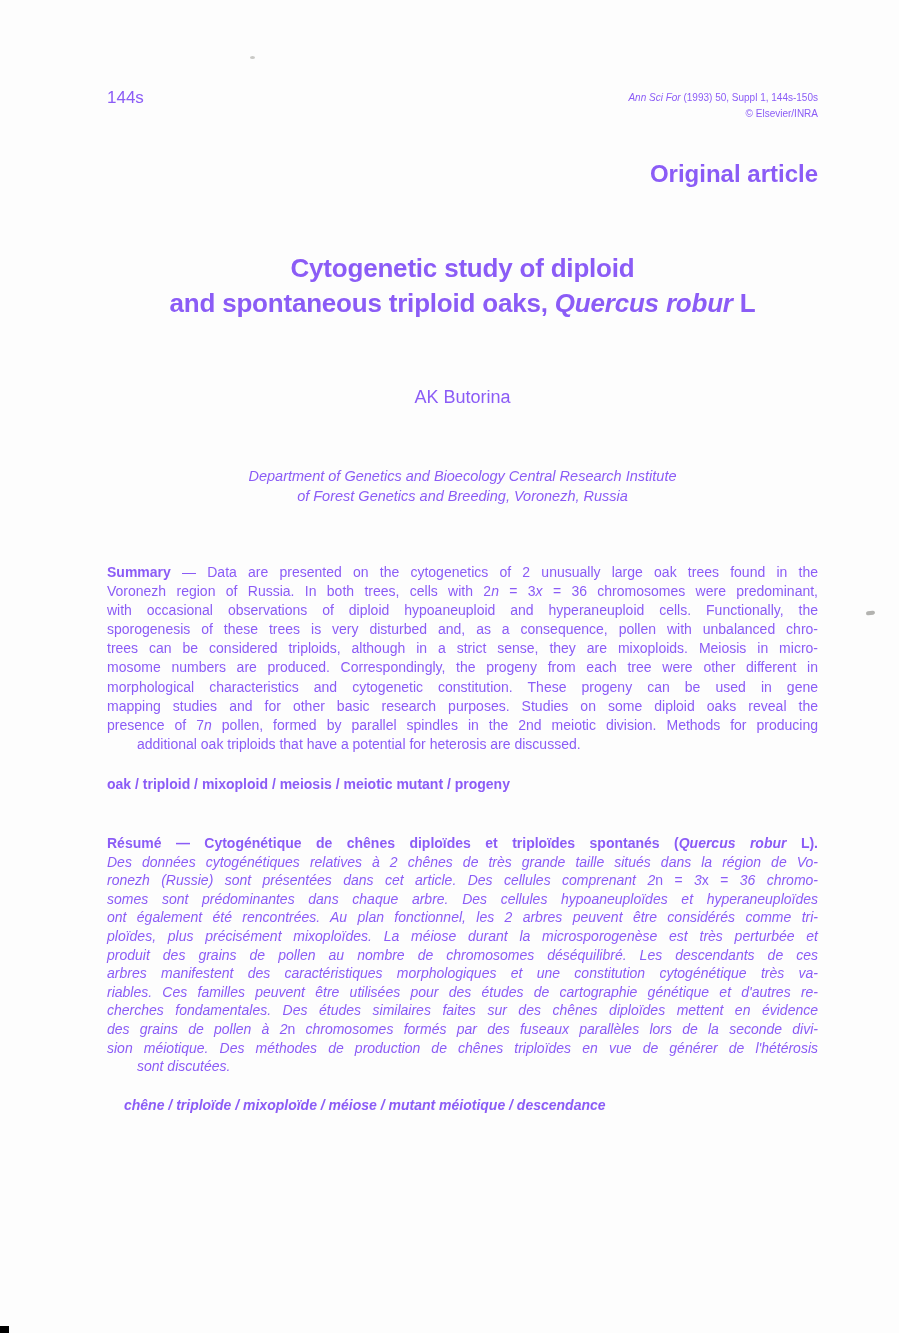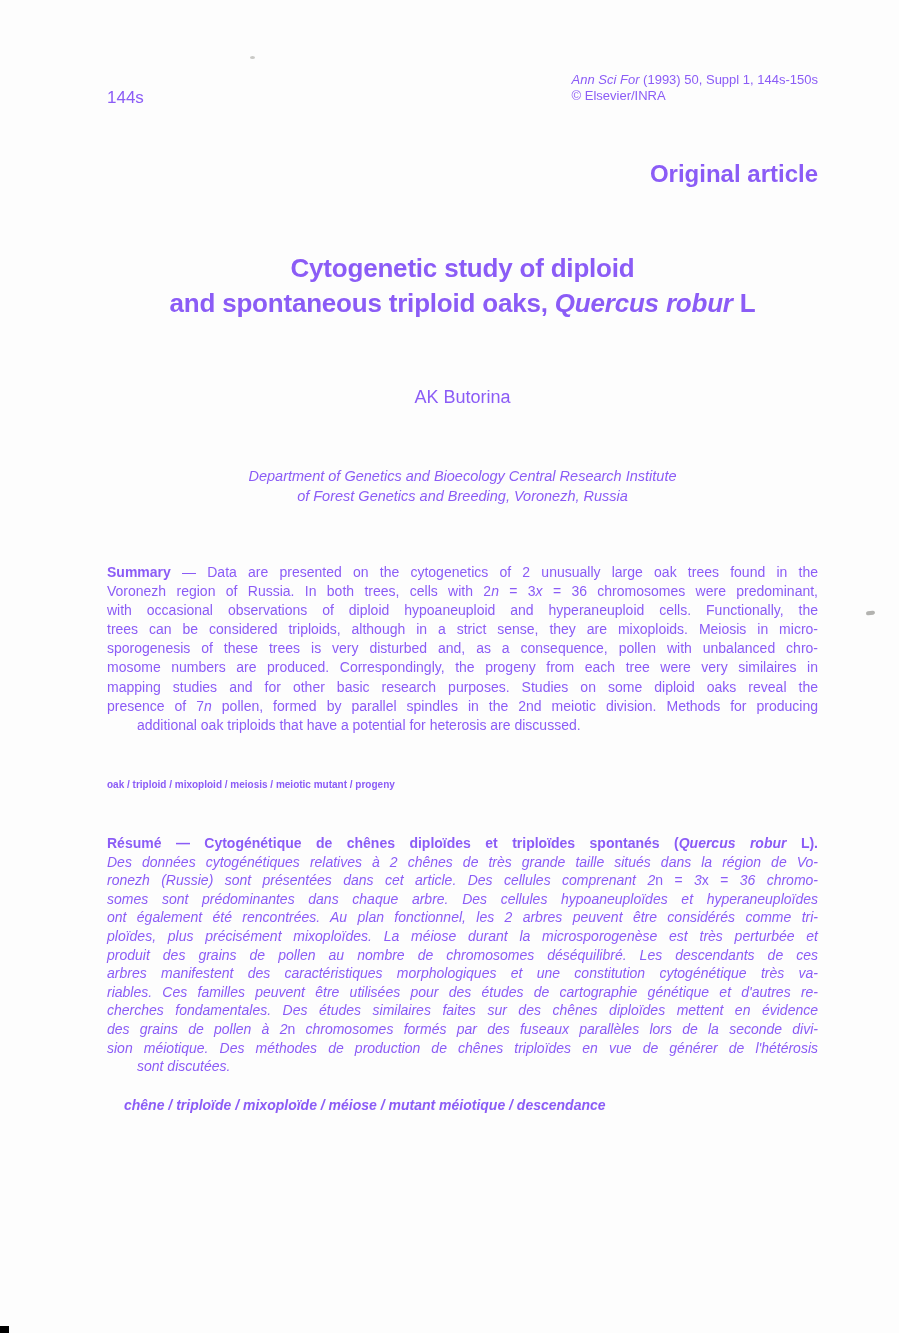--- a/index.html
+++ b/index.html
@@ -13,34 +13,34 @@
     font-family:"Liberation Sans","DejaVu Sans",sans-serif;
     overflow:hidden;
   }
   .abs{position:absolute;}
   .it{font-style:italic;}
   .bold{font-weight:bold;}
   .boldit{font-weight:bold;font-style:italic;}
   .up{font-style:normal;}
 
   .pgnum{left:107px;top:88px;font-size:17px;line-height:20px;}
-  .hdr-right{right:81px;top:72px;text-align:left;font-size:13px;line-height:15.5px;}
+  .hdr-right{right:81px;top:90px;text-align:right;font-size:10px;line-height:15.5px;}
   .article-type{right:81px;top:162px;font-size:24px;line-height:24px;font-weight:bold;}
 
   .center-col{left:107px;width:711px;text-align:center;}
   .title{top:251px;font-size:26px;line-height:35px;font-weight:bold;letter-spacing:-0.2px;}
   .author{top:386px;font-size:18px;line-height:22px;}
   .affiliation{top:467px;font-size:14.5px;line-height:19.5px;font-style:italic;}
 
   .jtext{left:107px;width:711px;font-size:14px;}
   .jtext .jline{text-align:justify;text-align-last:justify;}
   .jtext .jlast{text-align:left;text-align-last:left;margin-left:30px;}
   .summary{top:563px;line-height:19.1px;}
   .resume{top:834px;line-height:18.6px;font-style:italic;}
-  .kw-en{left:107px;top:775px;font-size:10px;line-height:19px;font-weight:bold;text-align:center;}
+  .kw-en{left:107px;top:775px;font-size:14px;line-height:19px;font-weight:bold;text-align:center;}
   .kw-fr{left:124px;top:1096px;font-size:14px;line-height:19px;font-weight:bold;font-style:italic;}
 
   .corner-mark{left:0;top:1326px;width:9px;height:7px;background:#000;}
   .squiggle{left:866px;top:611px;width:9px;height:4px;background:#9a9a96;border-radius:2px;opacity:.75;transform:rotate(-8deg);}
   .dot-artifact{left:250px;top:56px;width:5px;height:3px;background:#c9c9c6;border-radius:50%;}
 </style>
 </head>
 <body>
 
 <div class="page">
@@ -63,23 +63,24 @@
 
   <div class="abs center-col affiliation">
     <div>Department of Genetics and Bioecology Central Research Institute</div>
     <div>of Forest Genetics and Breeding, Voronezh, Russia</div>
   </div>
 
   <div class="abs jtext summary">
     <div class="jline"><span class="bold">Summary</span><span> — Data are presented on the cytogenetics of 2 unusually large oak trees found in the</span></div>
     <div class="jline"><span>Voronezh region of Russia. In both trees, cells with 2</span><span class="it">n</span><span> = 3</span><span class="it">x</span><span> = 36 chromosomes were predominant,</span></div>
     <div class="jline">with occasional observations of diploid hypoaneuploid and hyperaneuploid cells. Functionally, the</div>
+    <div class="jline">sporogenesis of these trees is very disturbed and, as a consequence, pollen with unbalanced chro-</div>
     <div class="jline">trees can be considered triploids, although in a strict sense, they are mixoploids. Meiosis in micro-</div>
-    <div class="jline">sporogenesis of these trees is very disturbed and, as a consequence, pollen with unbalanced chro-</div>
-    <div class="jline">mosome numbers are produced. Correspondingly, the progeny from each tree were very similaires in</div>
+    <div class="jline">mosome numbers are produced. Correspondingly, the progeny from each tree were other different in</div>
+    <div class="jline">morphological characteristics and cytogenetic constitution. These progeny can be used in gene</div>
     <div class="jline">mapping studies and for other basic research purposes. Studies on some diploid oaks reveal the</div>
     <div class="jline"><span>presence of 7</span><span class="it">n</span><span> pollen, formed by parallel spindles in the 2nd meiotic division. Methods for producing</span></div>
     <div class="jlast">additional oak triploids that have a potential for heterosis are discussed.</div>
   </div>
 
   <div class="abs kw-en">oak / triploid / mixoploid / meiosis / meiotic mutant / progeny</div>
 
   <div class="abs jtext resume">
     <div class="jline"><span class="bold up">Résumé</span><span class="bold up"> — Cytogénétique de chênes diploïdes et triploïdes spontanés (</span><span class="boldit">Quercus robur</span><span class="bold up"> L).</span></div>
     <div class="jline">Des données cytogénétiques relatives à 2 chênes de très grande taille situés dans la région de Vo-</div>

